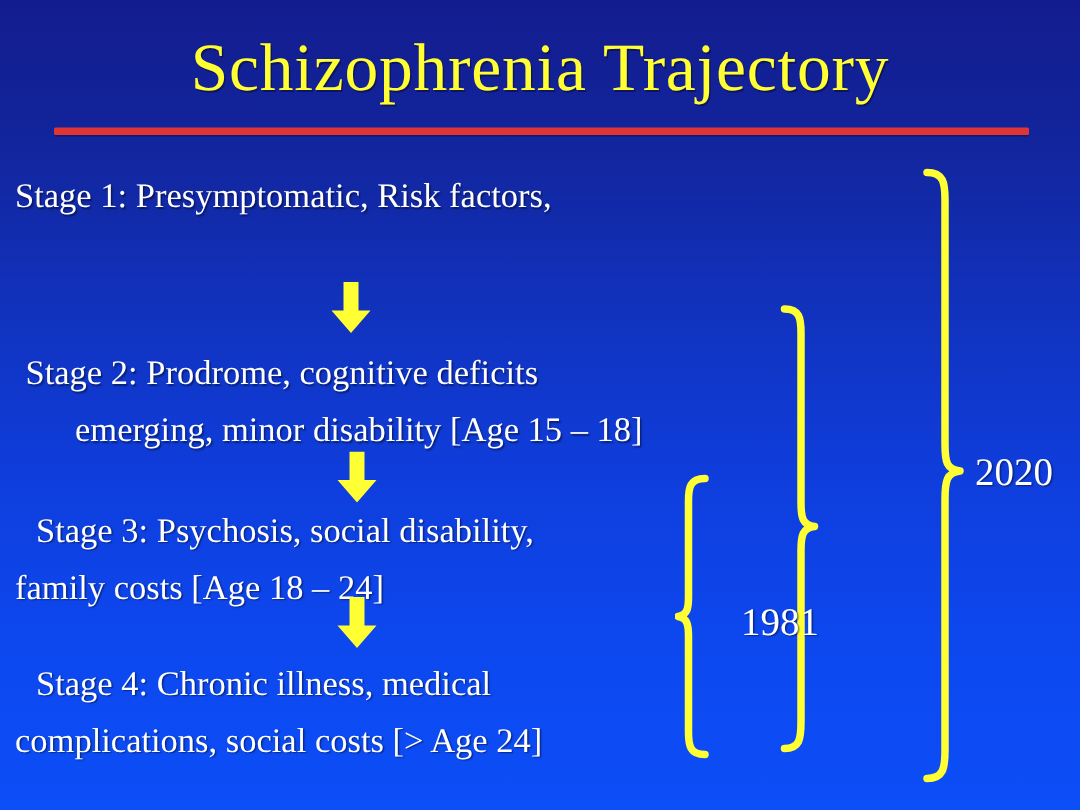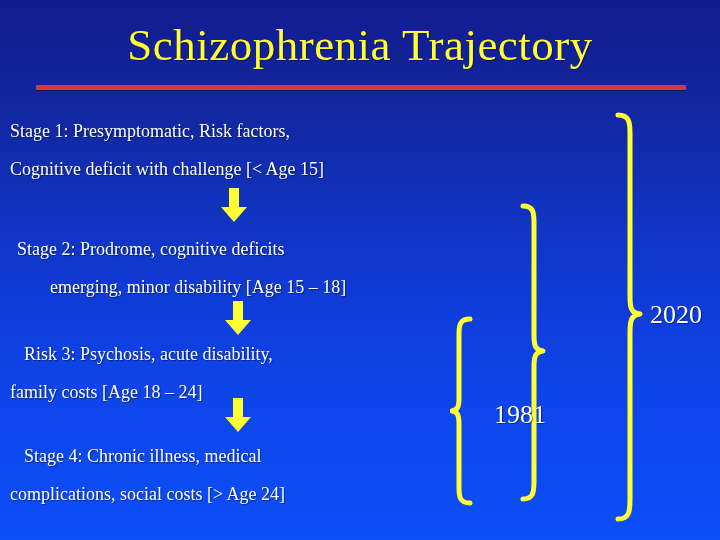--- a/index.html
+++ b/index.html
@@ -46,21 +46,21 @@
     height: 5px;
     background: #e13535;
     border-radius: 1px;
     box-shadow: 0 1px 0 rgba(0,0,0,0.30);
   }
 
   
   .stage {
     position: absolute;
     color: #ffffff;
-    font-size: 18px;
+    font-size: 23px;
     line-height: 38px;
     white-space: nowrap;
     text-shadow: 1px 1px 1px rgba(0,0,0,0.45);
   }
   .stage .line { display: block; }
   .stage .indent { padding-left: 33px; }
   .stage .hang   { margin-left: -14px; }
 
   #stage1 { left: 10px;  top: 112px; }
   #stage2 { left: 17px;  top: 230px; }
@@ -99,30 +99,29 @@
 <body>
 
 <div id="slide">
 
   <div id="title">Schizophrenia Trajectory</div>
 
   <div id="title-rule"></div>
 
   <div class="stage" id="stage1">
     <span class="line">Stage 1: Presymptomatic, Risk factors,</span>
-    <span class="line">Cognitive deficit with challenge [&lt; Age 15]</span>
   </div>
 
   <div class="stage" id="stage2">
     <span class="line">Stage 2: Prodrome, cognitive deficits</span>
     <span class="line indent">emerging, minor disability [Age 15 – 18]</span>
   </div>
 
   <div class="stage" id="stage3">
-    <span class="line">Risk 3: Psychosis, acute disability,</span>
+    <span class="line">Stage 3: Psychosis, social disability,</span>
     <span class="line hang">family costs [Age 18 – 24]</span>
   </div>
 
   <div class="stage" id="stage4">
     <span class="line">Stage 4: Chronic illness, medical</span>
     <span class="line hang">complications, social costs [&gt; Age 24]</span>
   </div>
 
   <svg class="arrow" id="arrow1" viewBox="0 0 30 34">
     <polygon points="10,0 20,0 20,19 28,19 15,34 2,19 10,19" fill="#ffff33"></polygon>

